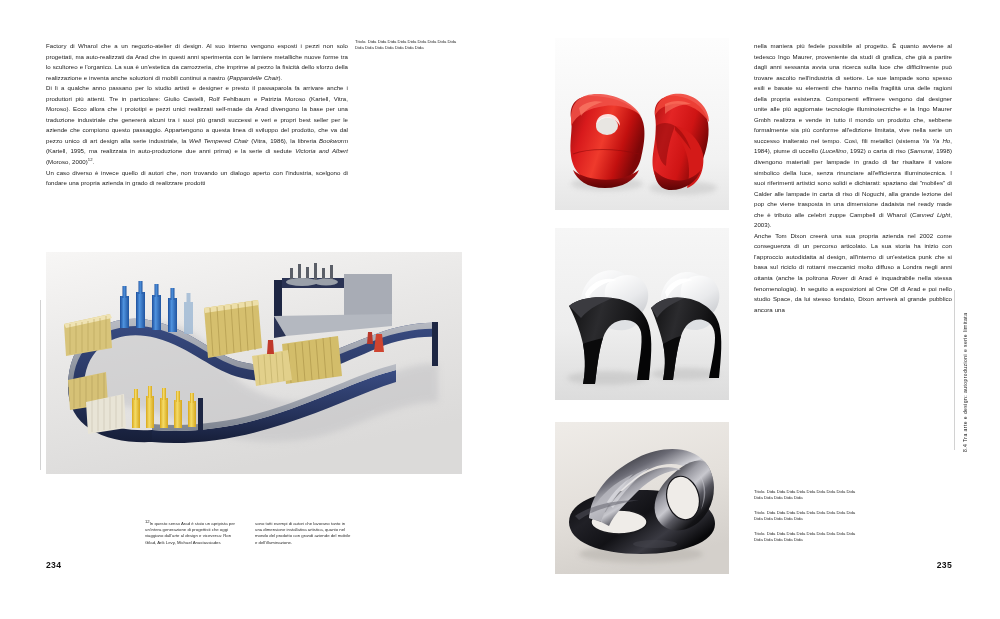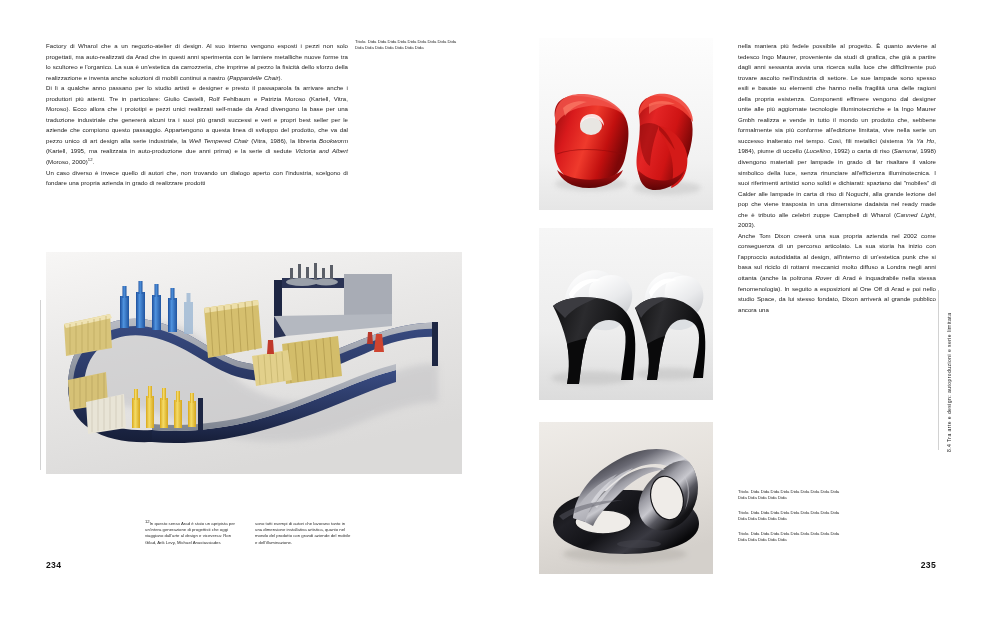--- a/index.html
+++ b/index.html
@@ -62,21 +62,21 @@
     color: #222222;
     letter-spacing: 0.45px;
     white-space: nowrap;
   }
 
   
   .abs { position: absolute; }
 
   
   #left-page  { position: absolute; left: 0;   top: 0; width: 500px; height: 441px; }
-  #right-page { position: absolute; left: 476px; top: 0; width: 500px; height: 619px; }
+  #right-page { position: absolute; left: 492px; top: 0; width: 500px; height: 619px; }
 
   #left-body   { left: 46px;  top: 41px;  width: 302px; }
   #left-caption{ left: 355px; top: 39px;  width: 108px; }
 
   
   #hero-img {
     left: 46px; top: 252px; width: 416px; height: 222px;
     background: #f2f1f0;
     overflow: hidden;
   }

